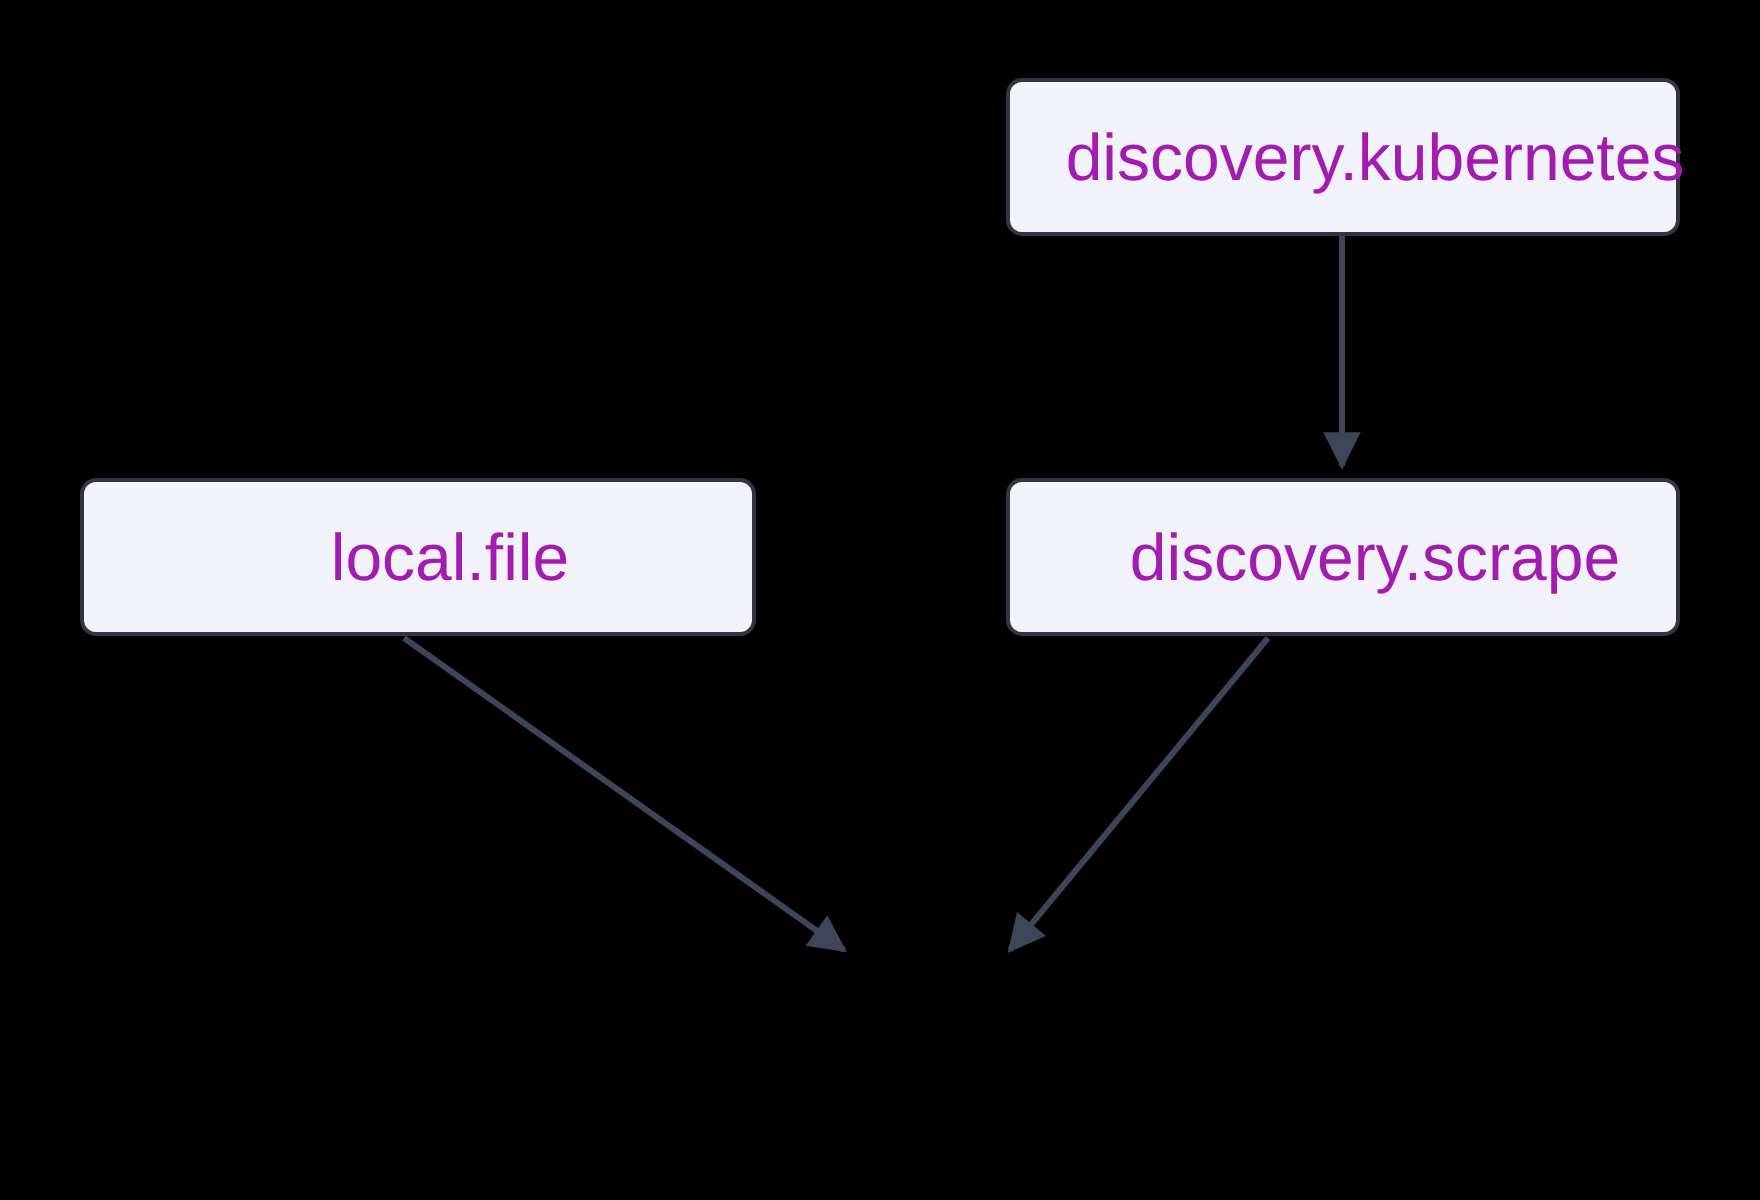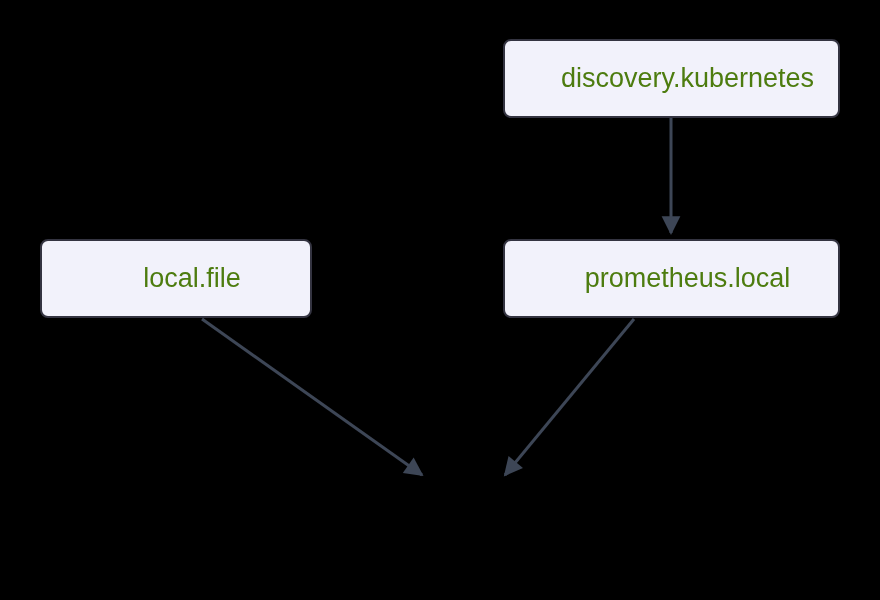--- a/index.html
+++ b/index.html
@@ -25,29 +25,29 @@
   }
   .node {
     position: absolute;
     box-sizing: border-box;
     display: flex;
     align-items: center;
     justify-content: center;
     background: #F2F2FB;
     border: 2.5px solid #343441;
     border-radius: 8px;
-    color: #4d7c0f;
-    font-size: 27px;
+    color: #a21caf;
+    font-size: 33px;
     line-height: 1;
     white-space: nowrap;
     text-align: center;
     padding-left: 32px;
   }
   #n-discovery-kubernetes   { left: 503px; top: 39px;  width: 337px; height: 79px; }
-  #n-local-file             { left: 40px;  top: 239px; width: 272px; height: 79px; }
+  #n-local-file             { left: 40px;  top: 239px; width: 338px; height: 79px; }
   #n-prometheus-scrape      { left: 503px; top: 239px; width: 337px; height: 79px; }
   #n-prometheus-remote-write{ left: 281px; top: 480px; width: 339px; height: 79px; }
 </style>
 </head>
 <body>
 
 <div class="canvas">
 
   <svg class="edges" viewBox="0 0 880 600" xmlns="http://www.w3.org/2000/svg">
     <defs>
@@ -62,17 +62,17 @@
 
   <div class="node" id="n-discovery-kubernetes">
     <span>discovery.kubernetes</span>
   </div>
 
   <div class="node" id="n-local-file">
     <span>local.file</span>
   </div>
 
   <div class="node" id="n-prometheus-scrape">
-    <span>prometheus.local</span>
+    <span>discovery.scrape</span>
   </div>
 
 
 </div>
 
 </body></html>

